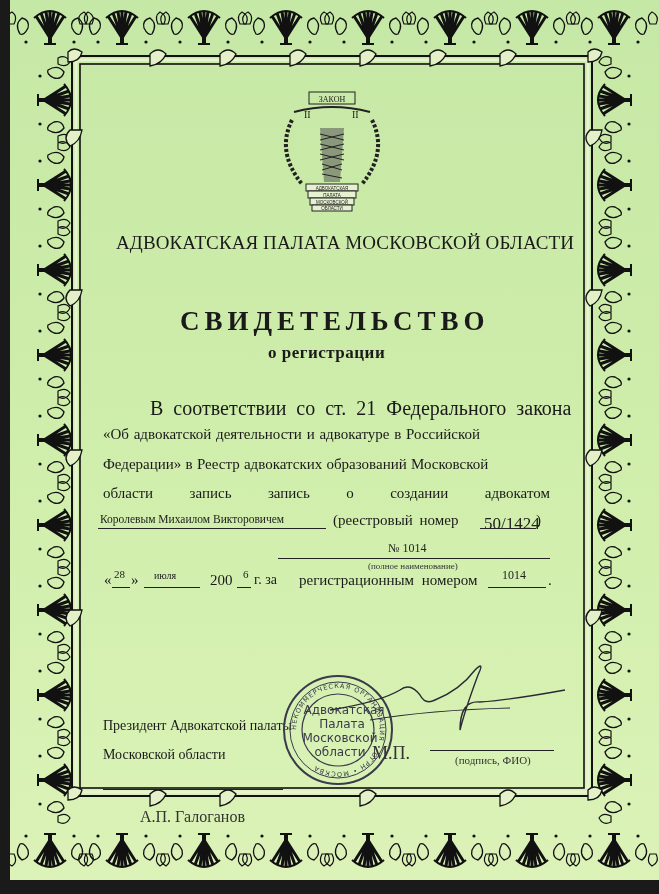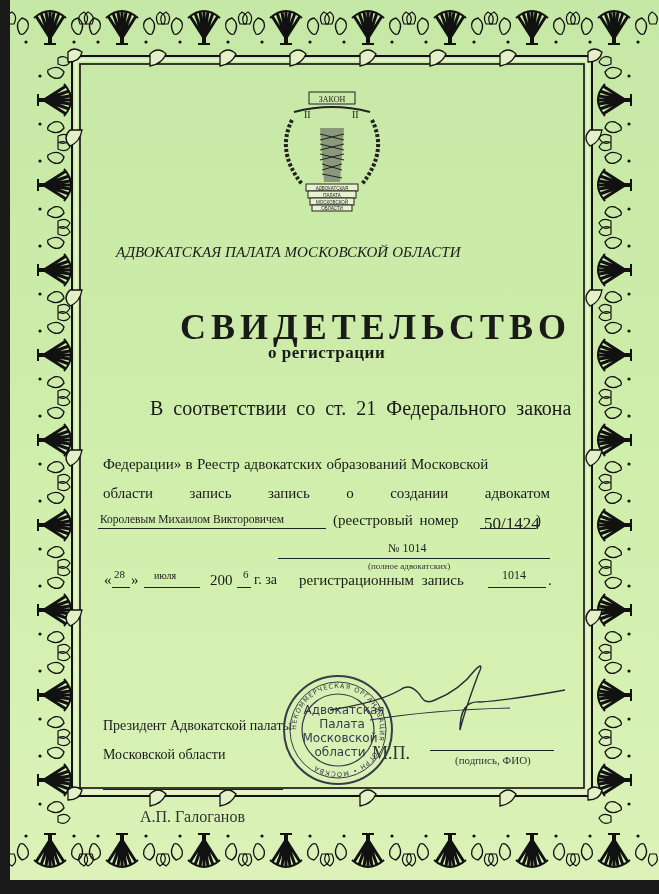--- a/index.html
+++ b/index.html
@@ -119,58 +119,59 @@
     <rect x="34" y="94" width="52" height="7" fill="#e6f2cf" stroke="#222"></rect>
     <rect x="36" y="101" width="48" height="7" fill="#e6f2cf" stroke="#222"></rect>
     <rect x="38" y="108" width="44" height="7" fill="#e6f2cf" stroke="#222"></rect>
     <rect x="40" y="115" width="40" height="6" fill="#e6f2cf" stroke="#222"></rect>
     <text x="60" y="100" font-size="4.5" text-anchor="middle" fill="#222" font-family="Liberation Sans, sans-serif">АДВОКАТСКАЯ</text>
     <text x="60" y="107" font-size="4.5" text-anchor="middle" fill="#222" font-family="Liberation Sans, sans-serif">ПАЛАТА</text>
     <text x="60" y="114" font-size="4.5" text-anchor="middle" fill="#222" font-family="Liberation Sans, sans-serif">МОСКОВСКОЙ</text>
     <text x="60" y="120" font-size="4.5" text-anchor="middle" fill="#222" font-family="Liberation Sans, sans-serif">ОБЛАСТИ</text>
   </svg>
 
-  <div class="txt" style="left:106px;top:244px;font-size:15px;letter-spacing:0.1px;font-style:italic;">АДВОКАТСКАЯ ПАЛАТА МОСКОВСКОЙ ОБЛАСТИ</div>
-  <div class="txt" style="left:170px;top:306px;font-size:36px;font-weight:bold;letter-spacing:5px;">СВИДЕТЕЛЬСТВО</div>
+  <div class="txt" style="left:106px;top:232px;font-size:19px;letter-spacing:0.1px;">АДВОКАТСКАЯ ПАЛАТА МОСКОВСКОЙ ОБЛАСТИ</div>
+  <div class="txt" style="left:170px;top:306px;font-size:27px;font-weight:bold;letter-spacing:5px;">СВИДЕТЕЛЬСТВО</div>
   <div class="txt" style="left:258px;top:343px;font-size:17px;font-weight:bold;letter-spacing:0.5px;">о регистрации</div>
 
   <div class="txt" style="left:140px;top:397px;font-size:20px;word-spacing:5px;">В соответствии со ст. 21 Федерального закона</div>
+  <div class="txt" style="left:93px;top:426px;font-size:15px;word-spacing:1px;">«Об адвокатской деятельности и адвокатуре в Российской</div>
   <div class="txt" style="left:93px;top:456px;font-size:15px;word-spacing:0.5px;">Федерации» в Реестр адвокатских образований Московской</div>
   <div style="position:absolute;left:93px;top:485px;width:447px;display:flex;justify-content:space-between;font-size:15px;color:#1a1a1a;">
     <span>области</span>
     <span>запись</span>
     <span>запись</span>
     <span>о</span>
     <span>создании</span>
     <span>адвокатом</span>
   </div>
 
   <div class="fill" style="left:90px;top:513px;font-size:11.5px;">Королевым Михаилом Викторовичем</div>
   <div class="uline" style="left:88px;top:528px;width:228px;"></div>
   <div class="txt" style="left:323px;top:512px;font-size:15px;word-spacing:3px;">(реестровый номер</div>
   <div class="fill" style="left:474px;top:514px;font-size:17px;">50/1424</div>
   <div class="uline" style="left:470px;top:528px;width:56px;"></div>
   <div class="txt" style="left:526px;top:512px;font-size:15px;">)</div>
 
   <div class="fill" style="left:378px;top:541px;font-size:12px;">№ 1014</div>
   <div class="uline" style="left:268px;top:558px;width:272px;"></div>
-  <div class="fill small" style="left:358px;top:561px;">(полное адвокатских)</div>
+  <div class="fill small" style="left:358px;top:561px;">(полное наименование)</div>
 
   <div style="position:absolute;left:94px;top:571px;height:22px;width:460px;font-size:15px;color:#1a1a1a;">
     <span style="position:absolute;left:0;top:1px;">«</span>
     <span class="fill" style="left:10px;top:-3px;">28</span>
     <span class="uline" style="left:8px;top:16px;width:18px;"></span>
     <span style="position:absolute;left:27px;top:1px;">»</span>
     <span class="fill" style="left:50px;top:-1px;font-size:10px;">июля</span>
     <span class="uline" style="left:40px;top:16px;width:56px;"></span>
     <span style="position:absolute;left:106px;top:1px;">200</span>
     <span class="fill" style="left:139px;top:-3px;">6</span>
     <span class="uline" style="left:133px;top:16px;width:14px;"></span>
     <span style="position:absolute;left:150px;top:1px;font-size:14px;">г. за</span>
-    <span style="position:absolute;left:195px;top:1px;word-spacing:4px;">регистрационным запись</span>
+    <span style="position:absolute;left:195px;top:1px;word-spacing:4px;">регистрационным номером</span>
     <span class="fill" style="left:398px;top:-3px;font-size:12px;">1014</span>
     <span class="uline" style="left:384px;top:16px;width:58px;"></span>
     <span style="position:absolute;left:444px;top:1px;">.</span>
   </div>
 
   <div class="txt" style="left:93px;top:718px;font-size:14px;">Президент Адвокатской палаты</div>
   <div class="txt" style="left:93px;top:747px;font-size:14px;">Московской области</div>
   <div class="txt" style="left:130px;top:771px;font-size:16px;color:#333;margin-top:37px;">А.П. Галоганов</div>
   <div class="uline" style="left:93px;top:789px;width:180px;"></div>
 

